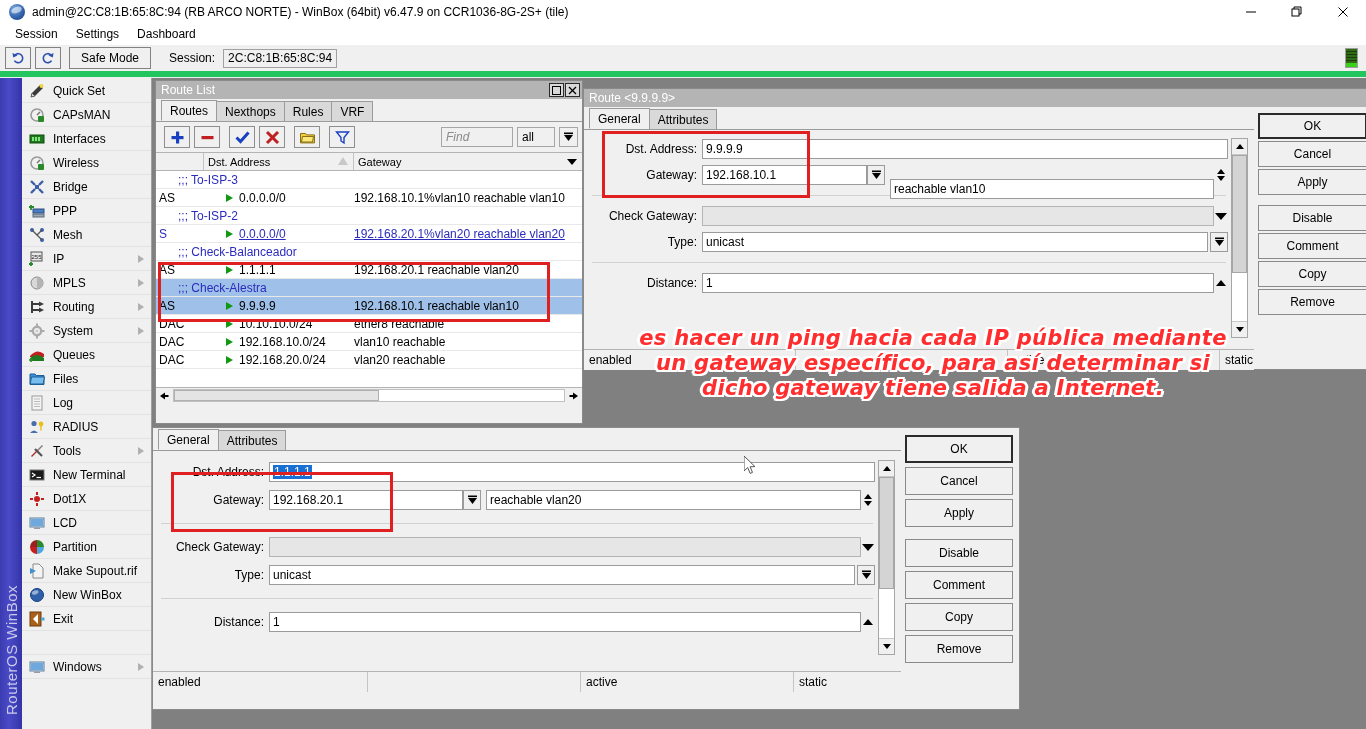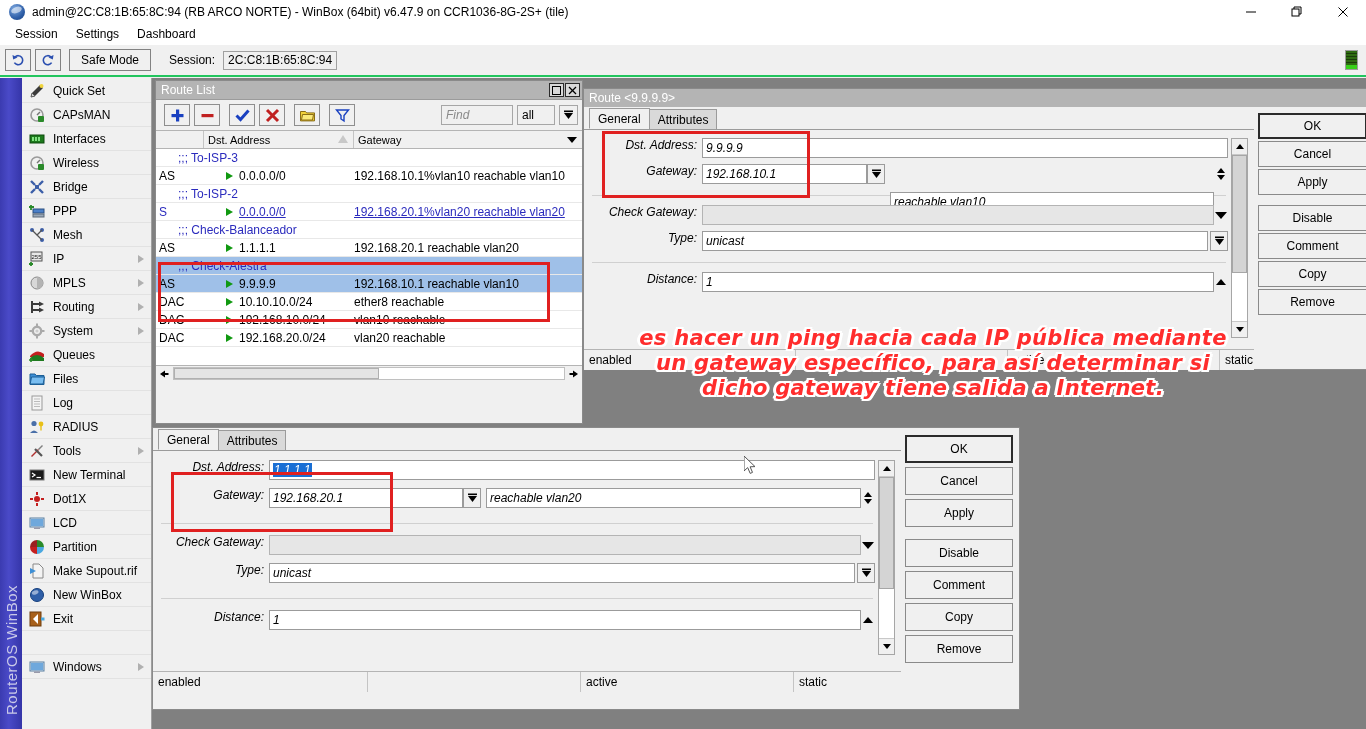--- a/index.html
+++ b/index.html
@@ -40,21 +40,21 @@
   
   .menubar {
     position: absolute; left: 0; top: 23px; width: 1366px; height: 22px;
     background: #ffffff; display: flex; align-items: center; padding-left: 6px;
   }
   .menubar .mi { padding: 2px 9px; font-size: 12px; color: #000; }
 
   
   .toolbar {
     position: absolute; left: 0; top: 45px; width: 1366px; height: 32px;
-    background: #f0f0f0; border-bottom: 2px solid #22c55e;
+    background: #f0f0f0; border-bottom: 6px solid #22c55e;
     display: flex; align-items: center; padding-left: 5px; gap: 4px;
   }
   .tb-btn {
     width: 26px; height: 22px; background: #f0f0f0; border: 1px solid #828282;
     display: flex; align-items: center; justify-content: center;
   }
   .tb-safemode {
     height: 22px; background: #f0f0f0; border: 1px solid #828282;
     display: flex; align-items: center; padding: 0 11px; font-size: 12px; margin-left: 4px;
   }
@@ -120,21 +120,21 @@
   
   .tabrow { display: flex; align-items: flex-end; height: 22px; padding-left: 5px; background: #f0f0f0; }
   .tab {
     height: 20px; padding: 0 8px; font-size: 12px; display: flex; align-items: center;
     background: #d9d9d9; border: 1px solid #9b9b9b; border-bottom: none; margin-right: -1px;
   }
   .tab.sel { background: #f0f0f0; border-bottom: 1px solid #f0f0f0; height: 21px; }
   .tabline { height: 1px; background: #9b9b9b; }
 
   
-  .field-row { display: flex; height: 22px; margin-bottom: 4px; font-style: italic; }
+  .field-row { display: flex; align-items: center; height: 22px; margin-bottom: 4px; }
   .field-lbl { font-size: 12px; text-align: right; padding-right: 5px; white-space: nowrap; }
   .inp {
     height: 20px; background: #ffffff; border: 1px solid #9b9b9b;
     display: flex; align-items: center; padding: 0 3px; font-size: 12px; color: #000;
   }
   .inp.readonly { background: #e6e6e6; border: 1px solid #b4b4b4; }
   .sel-text { background: #1a6fd4; color: #fff; padding: 0 1px; }
   .btn-arrow-down {
     width: 18px; height: 20px; border: 1px solid #9b9b9b; background: #f0f0f0;
     display: flex; align-items: center; justify-content: center; flex: none;
@@ -610,20 +610,26 @@
         </div>
         <div class="wbtn">
           <svg width="9" height="9" viewBox="0 0 9 9">
               <line x1="1" y1="1" x2="8" y2="8" stroke="#000" stroke-width="1.3"></line>
               <line x1="8" y1="1" x2="1" y2="8" stroke="#000" stroke-width="1.3"></line>
             </svg>
         </div>
       </div>
     </div>
 
+    <div class="tabrow" style="padding-top:3px;">
+      <div class="tab sel">Routes</div>
+      <div class="tab">Nexthops</div>
+      <div class="tab">Rules</div>
+      <div class="tab">VRF</div>
+    </div>
     <div class="tabline"></div>
 
     <div class="rt-toolbar">
       <div class="rt-tb-btn">
         <svg width="15" height="15" viewBox="0 0 15 15">
             <rect x="6" y="1.5" width="3.2" height="12" fill="#1940c0"></rect>
             <rect x="1.5" y="6" width="12" height="3.2" fill="#1940c0"></rect>
           </svg>
       </div>
       <div class="rt-tb-btn">

